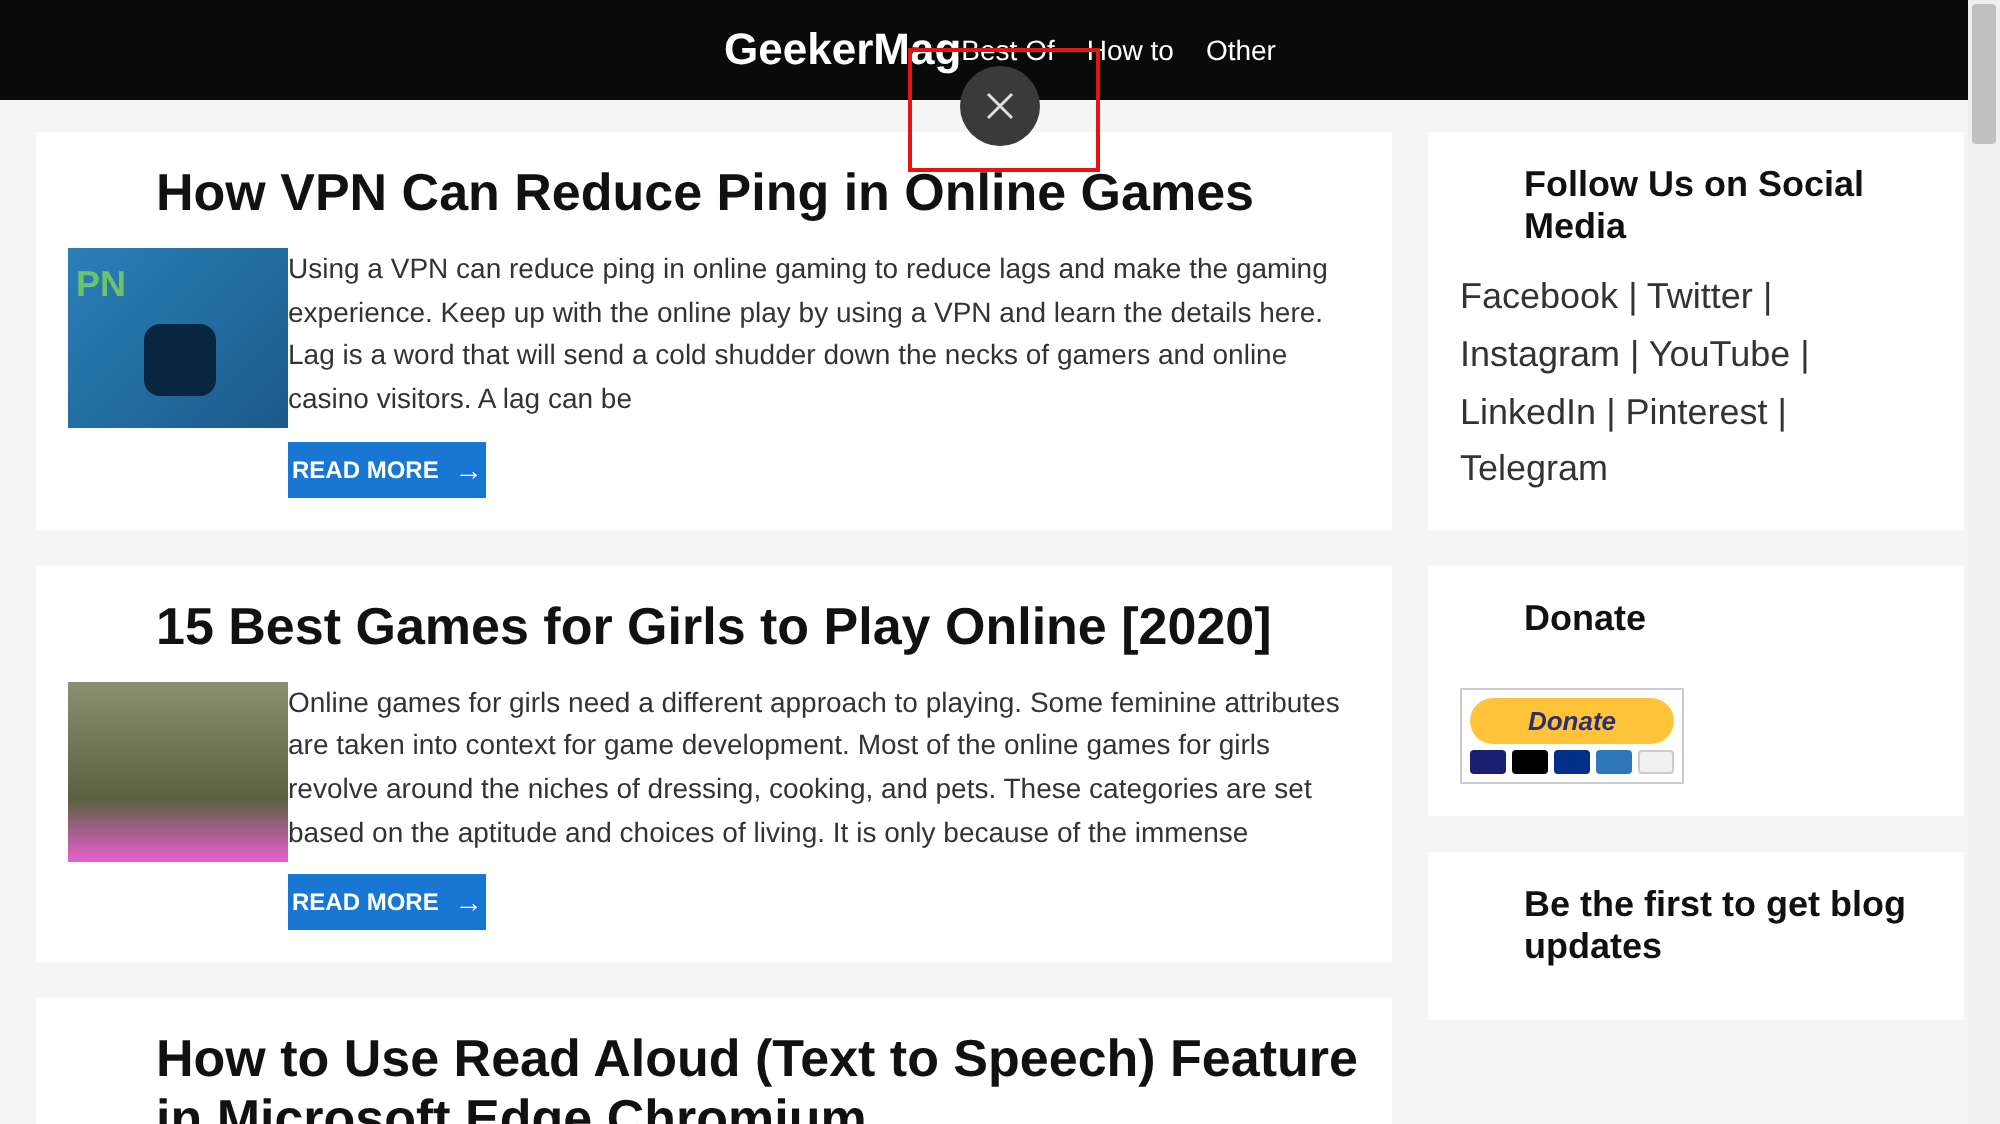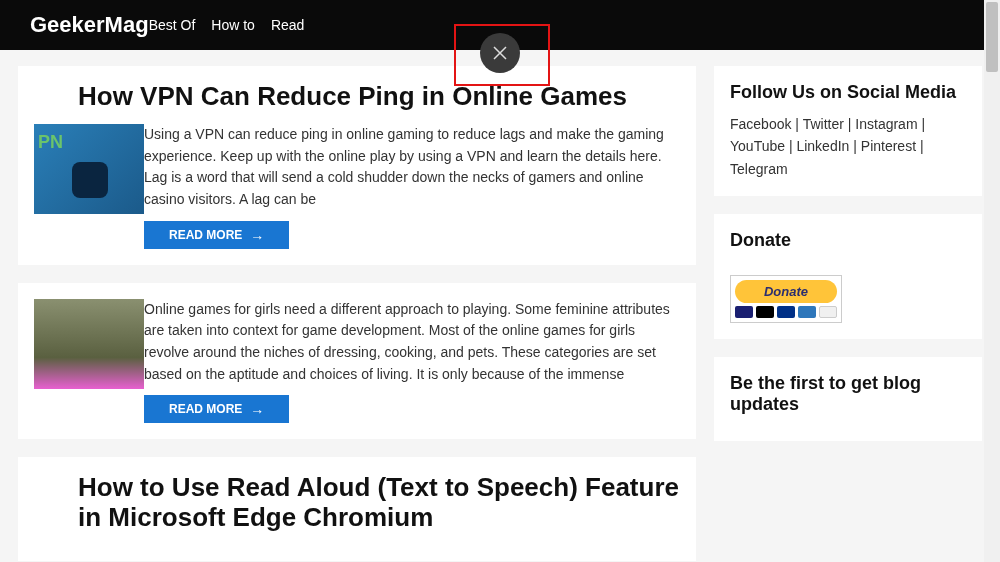--- a/index.html
+++ b/index.html
@@ -1,18 +1,18 @@
 <!DOCTYPE html>
 <html><head>
   <meta charset="utf-8">
   <style>
     * { margin: 0; padding: 0; box-sizing: border-box; }
     body { font-family: Arial, Helvetica, sans-serif; background: #f5f5f5; width: 1000px; height: 562px; overflow: hidden; position: relative; }
     
-    .header { background: #0a0a0a; height: 50px; display: flex; align-items: center; justify-content: flex-start; padding: 0 30px; }
+    .header { background: #0a0a0a; height: 50px; display: flex; align-items: center; justify-content: center; padding: 0 30px; }
     .logo { color: #fff; font-size: 22px; font-weight: bold; }
     .nav { display: flex; gap: 16px; }
     .nav-item { color: #fff; font-size: 14px; cursor: pointer; }
     
     .close-circle { position: absolute; top: 33px; left: 480px; width: 40px; height: 40px; border-radius: 50%; background: #3a3a3a; display: flex; align-items: center; justify-content: center; cursor: pointer; z-index: 10; }
     .close-circle svg { width: 16px; height: 16px; }
     .red-box { position: absolute; top: 24px; left: 454px; width: 96px; height: 62px; border: 2px solid #e31414; z-index: 11; pointer-events: none; }
     
     .container { display: flex; gap: 18px; padding: 16px 18px 0 18px; }
     .main { flex: 1; display: flex; flex-direction: column; gap: 18px; }
@@ -21,27 +21,27 @@
     .article { background: #fff; padding: 16px; }
     .article-title { font-size: 26px; font-weight: bold; color: #111; margin-bottom: 12px; line-height: 1.15; margin-left: 44px; }
     .article-body { display: flex; }
     .thumb { width: 110px; height: 90px; flex-shrink: 0; background: #666; }
     .thumb.vpn { background: linear-gradient(135deg, #2a7fb8 0%, #1b5a8a 100%); position: relative; }
     .thumb.vpn::before { content: "PN"; position: absolute; top: 8px; left: 4px; color: #6bc46b; font-weight: bold; font-size: 18px; }
     .thumb.vpn::after { content: ""; position: absolute; top: 38px; left: 38px; width: 36px; height: 36px; background: #0a2540; border-radius: 8px; }
     .thumb.girls { background: linear-gradient(180deg, #8a9070 0%, #5a6040 65%, #e860d0 100%); }
     .article-content { flex: 1; }
     .excerpt { font-size: 14px; color: #333; line-height: 1.55; margin-bottom: 10px; }
-    .readmore { display: inline-flex; align-items: center; gap: 8px; background: #1976d2; color: #fff; font-size: 12px; font-weight: bold; padding: 6px 25px; border: none; cursor: pointer; }
+    .readmore { display: inline-flex; align-items: center; gap: 8px; background: #1976d2; color: #fff; font-size: 12px; font-weight: bold; padding: 6px 2px; border: none; cursor: pointer; }
     .readmore .arrow { font-size: 14px; }
     
     .widget { background: #fff; padding: 16px; }
-    .widget-title { font-size: 18px; font-weight: bold; color: #111; margin-bottom: 10px; }
+    .widget-title { font-size: 18px; font-weight: bold; color: #111; margin-bottom: 10px; margin-left: 32px; }
     .widget-text { font-size: 14px; color: #333; line-height: 1.5; }
-    .social-links { font-size: 14px; color: #333; line-height: 1.6; }
+    .social-links { font-size: 18px; color: #333; line-height: 1.6; }
     .social-links span.link { color: #333; cursor: pointer; }
     
     .donate-btn { margin-top: 14px; display: inline-block; border: 1px solid #ccc; padding: 4px; background: #fff; }
     .donate-pill { background: #ffc439; border-radius: 14px; padding: 4px 20px; font-weight: bold; font-style: italic; color: #2c2e6f; font-size: 13px; text-align: center; }
     .cards { display: flex; gap: 3px; margin-top: 3px; }
     .card { width: 18px; height: 12px; border-radius: 2px; }
     .card.visa { background: #1a1f71; }
     .card.mc { background: #000; }
     .card.pp { background: #003087; }
     .card.amex { background: #2e77bb; }
@@ -51,21 +51,21 @@
     .scrollbar-thumb { position: absolute; right: 2px; top: 2px; width: 12px; height: 70px; background: #c0c0c0; border-radius: 2px; }
   </style>
 </head>
 <body>
 
 <div class="header">
   <div class="logo">GeekerMag</div>
   <div class="nav">
     <div class="nav-item">Best Of</div>
     <div class="nav-item">How to</div>
-    <div class="nav-item">Read</div>
+    <div class="nav-item">Other</div>
   </div>
 </div>
 
 <div class="close-circle">
   <svg viewBox="0 0 16 16">
       <path d="M2 2 L14 14 M14 2 L2 14" stroke="#ddd" stroke-width="1.5" fill="none"></path>
     </svg>
 </div>
 <div class="red-box"></div>
 
@@ -80,20 +80,21 @@
           <p class="excerpt">Using a VPN can reduce ping in online gaming to reduce lags and make the gaming experience. Keep up with the online play by using a VPN and learn the details here. Lag is a word that will send a cold shudder down the necks of gamers and online casino visitors. A lag can be</p>
           <button class="readmore">
             <span>READ MORE</span>
             <span class="arrow">→</span>
           </button>
         </div>
       </div>
     </div>
 
     <div class="article">
+      <h2 class="article-title">15 Best Games for Girls to Play Online [2020]</h2>
       <div class="article-body">
         <div class="thumb girls"></div>
         <div class="article-content">
           <p class="excerpt">Online games for girls need a different approach to playing. Some feminine attributes are taken into context for game development. Most of the online games for girls revolve around the niches of dressing, cooking, and pets. These categories are set based on the aptitude and choices of living. It is only because of the immense</p>
           <button class="readmore">
             <span>READ MORE</span>
             <span class="arrow">→</span>
           </button>
         </div>
       </div>

